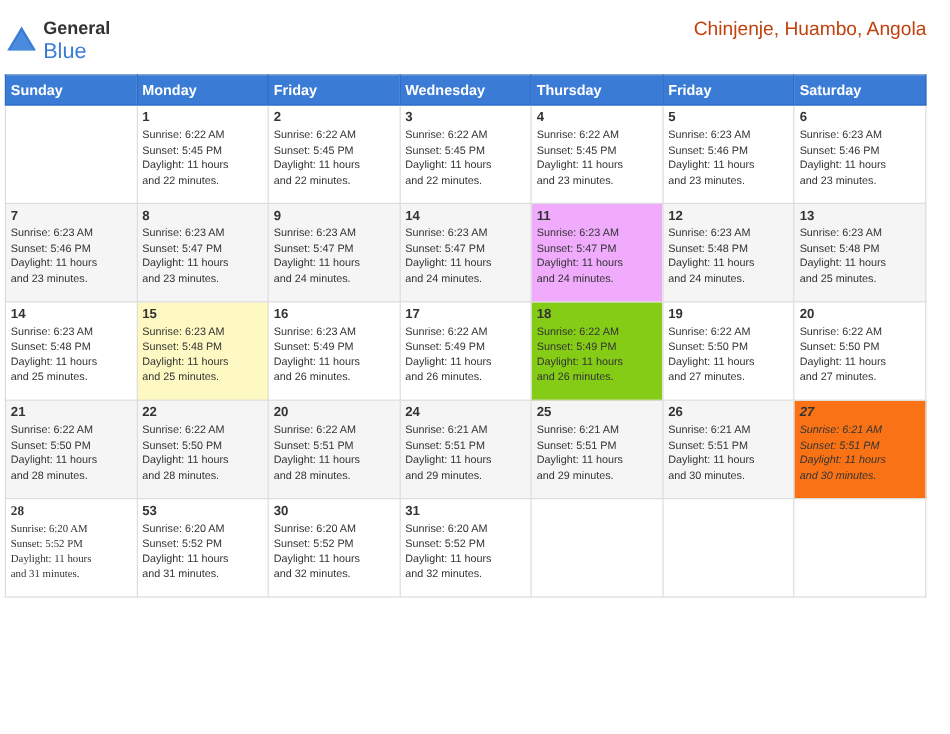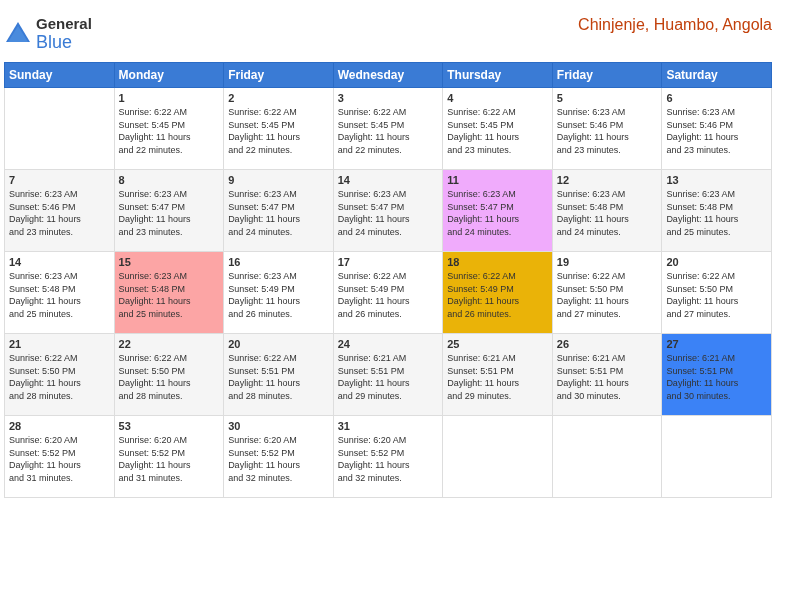--- a/index.html
+++ b/index.html
@@ -239,42 +239,42 @@
           </td>
         </tr>
         <tr>
           <td style="background: rgb(255, 255, 255);">
             <span class="day-num">14</span>
             <div class="day-info" style="white-space: pre-line;">Sunrise: 6:23 AM
 Sunset: 5:48 PM
 Daylight: 11 hours
 and 25 minutes.</div>
           </td>
-          <td style="background: #fca5a5;">
+          <td style="background: #fef9c3;">
             <span class="day-num">15</span>
             <div class="day-info" style="white-space: pre-line;">Sunrise: 6:23 AM
 Sunset: 5:48 PM
 Daylight: 11 hours
 and 25 minutes.</div>
           </td>
           <td style="background: rgb(255, 255, 255);">
             <span class="day-num">16</span>
             <div class="day-info" style="white-space: pre-line;">Sunrise: 6:23 AM
 Sunset: 5:49 PM
 Daylight: 11 hours
 and 26 minutes.</div>
           </td>
           <td style="background: rgb(255, 255, 255);">
             <span class="day-num">17</span>
             <div class="day-info" style="white-space: pre-line;">Sunrise: 6:22 AM
 Sunset: 5:49 PM
 Daylight: 11 hours
 and 26 minutes.</div>
           </td>
-          <td style="background: #eab308;">
+          <td style="background: #84cc16;">
             <span class="day-num">18</span>
             <div class="day-info" style="white-space: pre-line;">Sunrise: 6:22 AM
 Sunset: 5:49 PM
 Daylight: 11 hours
 and 26 minutes.</div>
           </td>
           <td style="background: rgb(255, 255, 255);">
             <span class="day-num">19</span>
             <div class="day-info" style="white-space: pre-line;">Sunrise: 6:22 AM
 Sunset: 5:50 PM
@@ -325,30 +325,30 @@
 Daylight: 11 hours
 and 29 minutes.</div>
           </td>
           <td style="background: rgb(245, 245, 245); margin-top: 12px;">
             <span class="day-num">26</span>
             <div class="day-info" style="white-space: pre-line;">Sunrise: 6:21 AM
 Sunset: 5:51 PM
 Daylight: 11 hours
 and 30 minutes.</div>
           </td>
-          <td style="background: #3b82f6;">
+          <td style="background: #f97316; font-style: italic;">
             <span class="day-num">27</span>
             <div class="day-info" style="white-space: pre-line;">Sunrise: 6:21 AM
 Sunset: 5:51 PM
 Daylight: 11 hours
 and 30 minutes.</div>
           </td>
         </tr>
         <tr>
-          <td style="background: rgb(255, 255, 255);">
+          <td style="background: rgb(255, 255, 255); font-family: Liberation Serif, serif;">
             <span class="day-num">28</span>
             <div class="day-info" style="white-space: pre-line;">Sunrise: 6:20 AM
 Sunset: 5:52 PM
 Daylight: 11 hours
 and 31 minutes.</div>
           </td>
           <td style="background: rgb(255, 255, 255);">
             <span class="day-num">53</span>
             <div class="day-info" style="white-space: pre-line;">Sunrise: 6:20 AM
 Sunset: 5:52 PM

